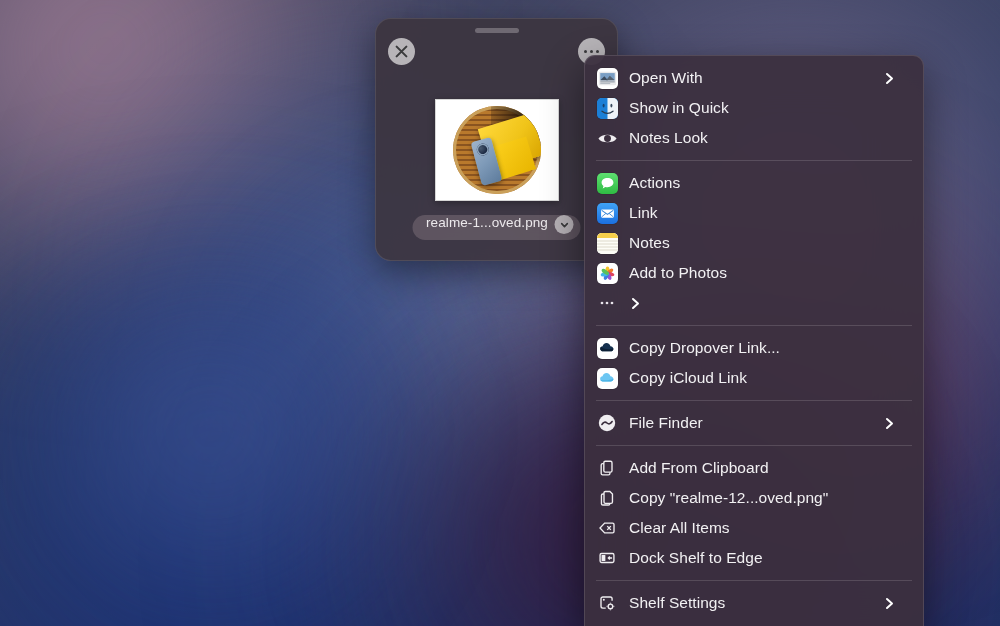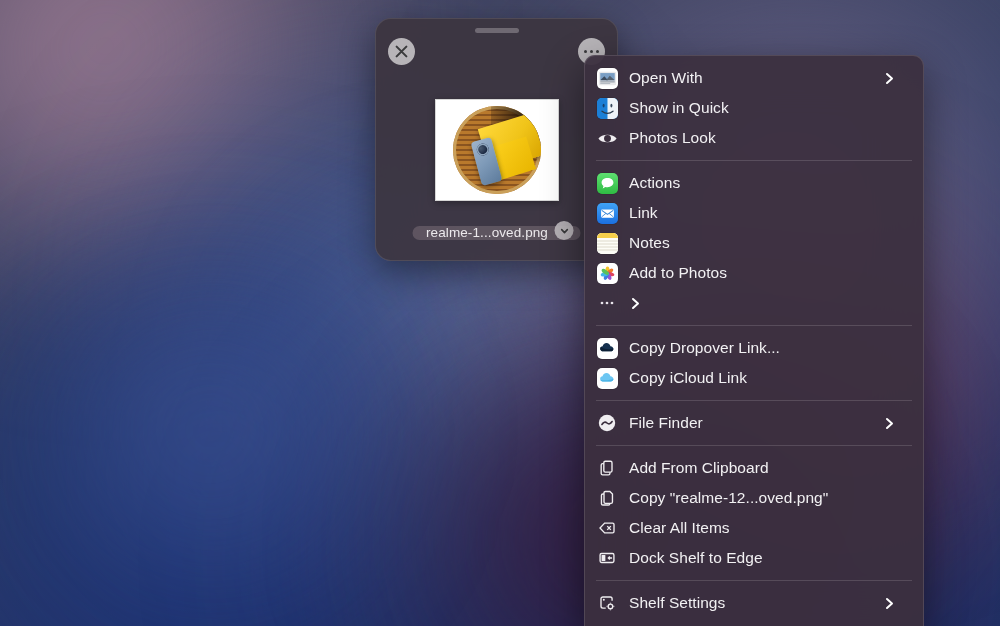--- a/index.html
+++ b/index.html
@@ -101,24 +101,24 @@
   }
   .lens {
     position:absolute; left:4px; top:4px; width:12px; height:12px; border-radius:50%;
     background:radial-gradient(circle at 35% 35%,#4a5a70,#12203a 70%);
     box-shadow:inset 0 0 0 1.5px #8ea5bd;
   }
 
   
   #filename-pill {
     position:absolute; left:50%; bottom:20px; transform:translateX(-50%);
-    height:14px; padding:0 7px 0 14px;
+    height:25px; padding:0 7px 0 14px;
     background:rgba(104,94,104,.78);
     border-radius:13px;
-    display:flex; align-items:flex-end; gap:7px;
+    display:flex; align-items:flex-start; gap:7px;
     white-space:nowrap;
   }
   #filename-text { color:#ece9ec; font-size:13.5px; letter-spacing:.1px; }
   .chev-circle {
     width:19px; height:19px; border-radius:50%;
     background:rgba(190,186,190,.92);
     display:flex; align-items:center; justify-content:center; flex:0 0 auto;
   }
   .chev-circle svg { width:10px; height:10px; }
 
@@ -245,21 +245,21 @@
     <span class="mi-chev"></span>
   </div>
 
   <div class="menu-item">
     <span class="mi-icon">
       <svg viewBox="0 0 22 22" width="21" height="21">
         <path d="M1.5 11 C4.5 5.6, 17.5 5.6, 20.5 11 C17.5 16.4, 4.5 16.4, 1.5 11 Z" fill="#f0eef1"></path>
         <circle cx="11" cy="11" r="3.6" fill="#3b2f3e"></circle>
       </svg>
     </span>
-    <span class="mi-label">Photos Look</span>
+    <span class="mi-label">Notes Look</span>
     <span class="mi-chev"></span>
   </div>
 
   <div class="separator"></div>
 
   <div class="menu-item">
     <span class="mi-icon">
       <span class="tile" style="background:linear-gradient(180deg,#5ee070,#2fbb43);">
         <svg viewBox="0 0 21 21" width="17" height="17">
           <path d="M10.5 3.6 C14.9 3.6 17.8 6.1 17.8 9.3 C17.8 12.5 14.9 15 10.5 15 C9.5 15 8.6 14.9 7.8 14.7 L4.6 16.6 L5.5 13.6 C4.1 12.5 3.2 11 3.2 9.3 C3.2 6.1 6.1 3.6 10.5 3.6 Z" fill="#ffffff"></path>

